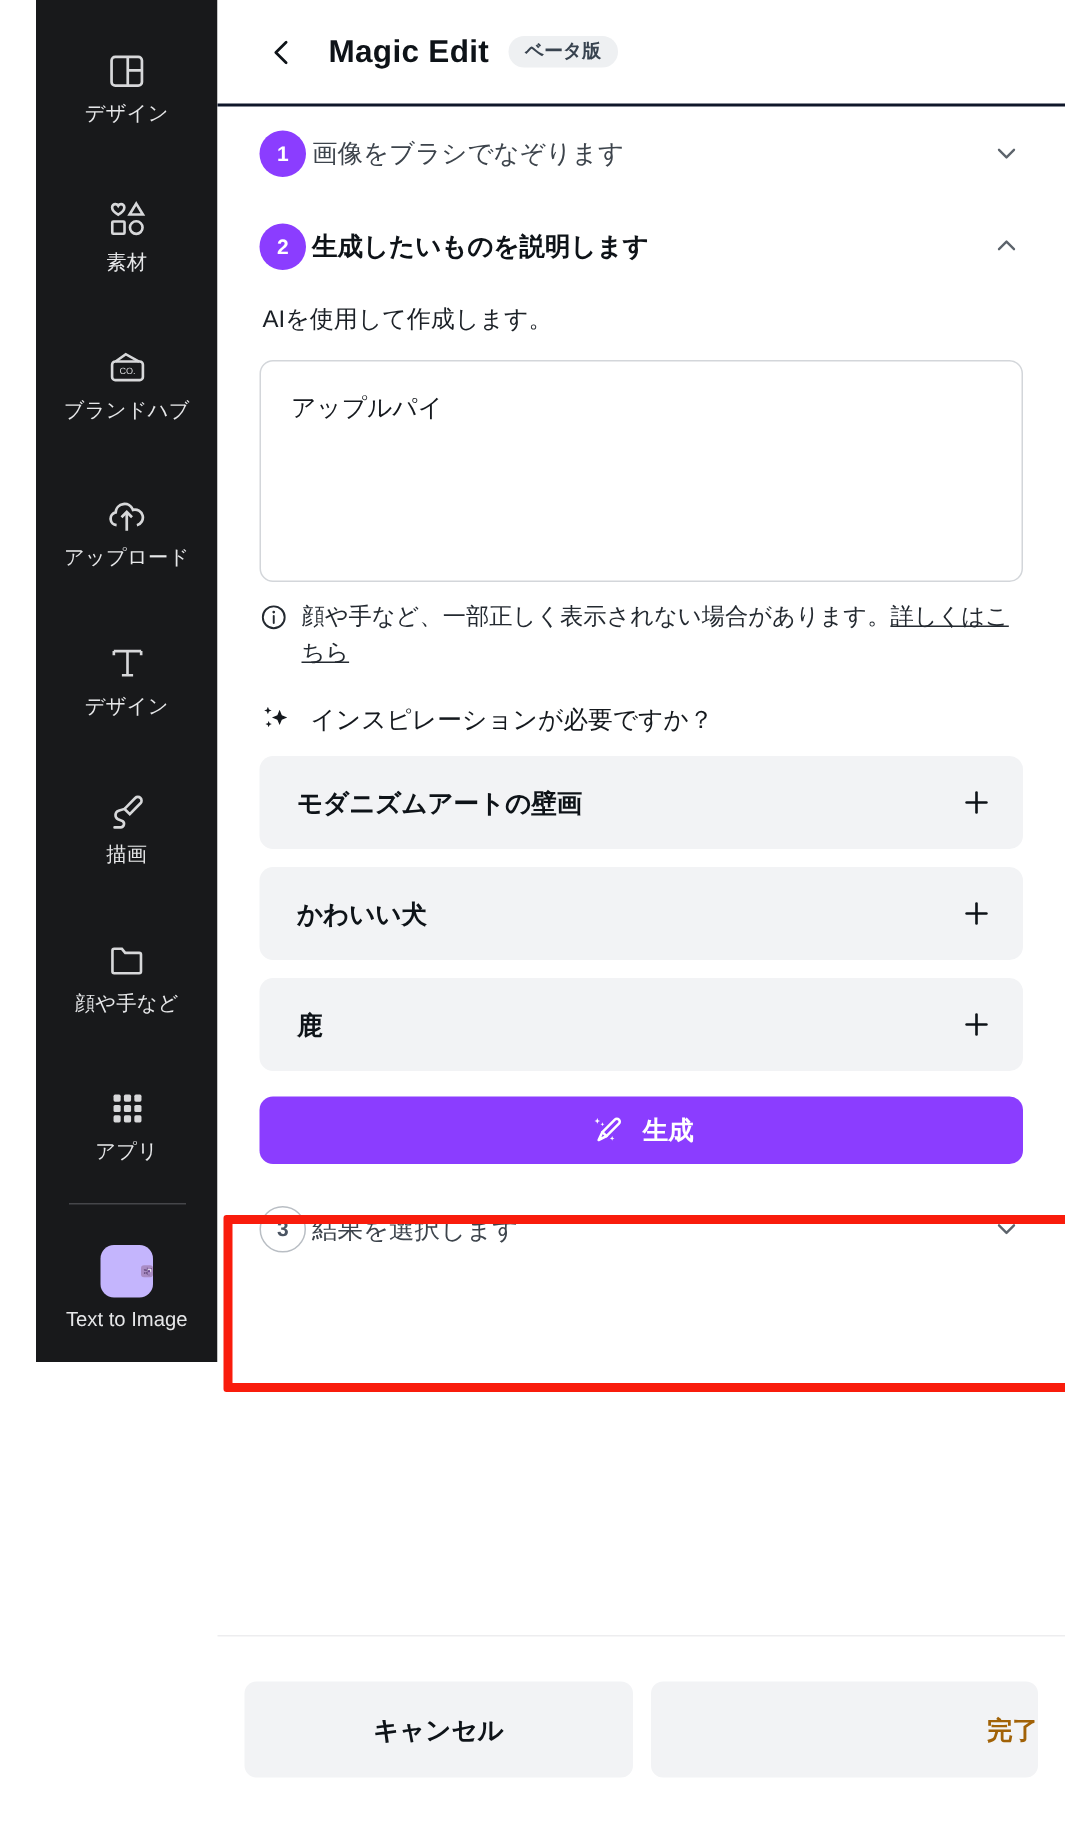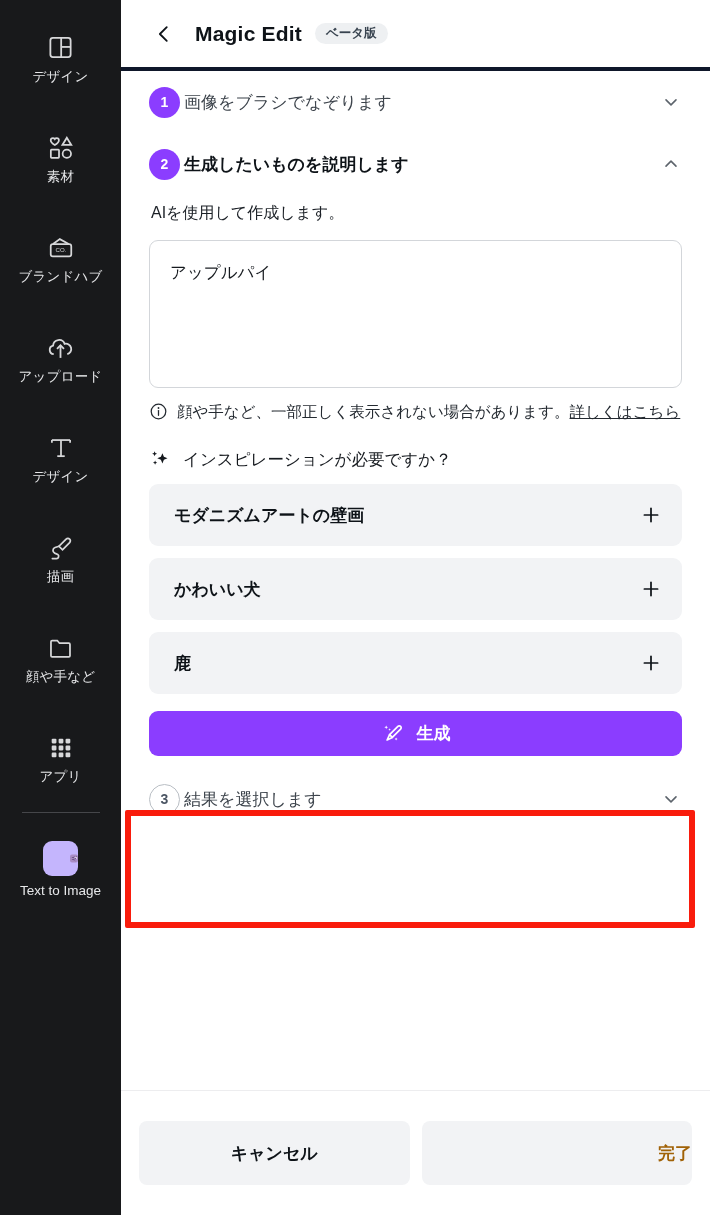--- a/index.html
+++ b/index.html
@@ -11,28 +11,29 @@
   }
   .app {
     position: relative;
     width: 710px; height: 1215px;
     display: flex;
   }
 
   
   .sidebar {
     width: 121px;
-    height: 1215px;
+    height: 908px;
     background: #18191b;
     flex: 0 0 121px;
     display: flex;
     flex-direction: column;
     align-items: center;
     padding-top: 8px;
     position: relative;
+    margin-left: 24px;
   }
   .side-item {
     width: 100%;
     height: 100px;
     display: flex;
     flex-direction: column;
     align-items: center;
     justify-content: center;
     gap: 7px;
     cursor: pointer;
@@ -74,21 +75,21 @@
     display: flex;
     flex-direction: column;
     position: relative;
   }
   .panel-header {
     height: 71px;
     flex: 0 0 71px;
     display: flex;
     align-items: center;
     padding: 0 24px 0 28px;
-    border-bottom: 4px solid #0f172a;
+    border-bottom: 2px solid #0f172a;
   }
   .back-btn {
     width: 30px; height: 30px;
     display: flex; align-items: center; justify-content: center;
     color: #0e1318;
     cursor: pointer;
     margin-right: 16px;
   }
   .panel-title {
     font-size: 21px;

